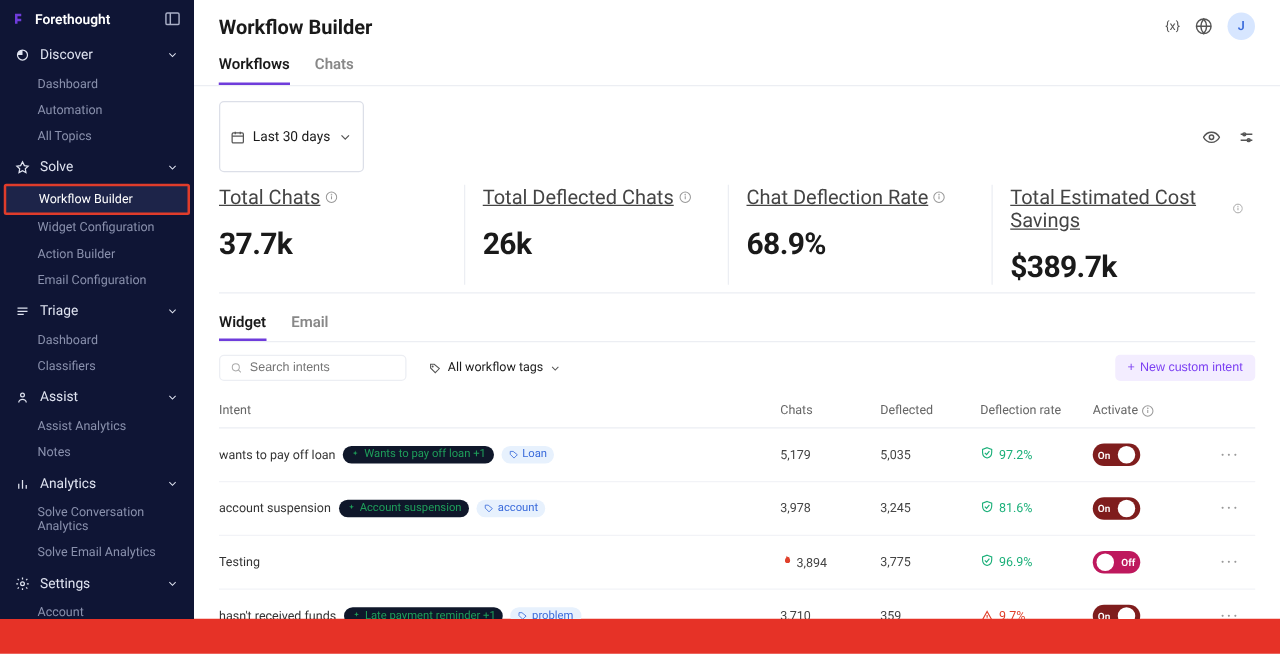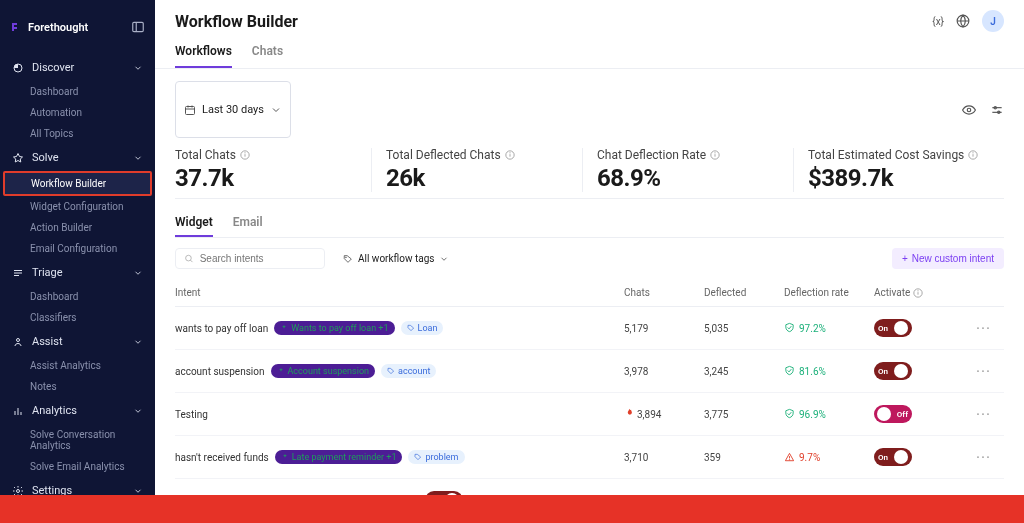--- a/index.html
+++ b/index.html
@@ -2,21 +2,21 @@
 <html><head>
 <meta charset="utf-8">
 <style>
 * { margin: 0; padding: 0; box-sizing: border-box; }
 body { font-family: -apple-system, BlinkMacSystemFont, "Segoe UI", Roboto, sans-serif; font-size: 12px; color: #1a1a1a; background: #fff; width: 1024px; height: 523px; overflow: hidden; position: relative; }
 
 .app { display: flex; height: 495px; }
 
 
 .sidebar { width: 155px; background: #0f1535; color: #aab0c7; display: flex; flex-direction: column; overflow-y: auto; }
-.sidebar-header { display: flex; align-items: center; justify-content: space-between; padding: 20px 10px; }
+.sidebar-header { display: flex; align-items: center; justify-content: space-between; padding: 8px 10px; }
 .logo { display: flex; align-items: center; gap: 6px; color: #fff; font-weight: 600; font-size: 11px; }
 .logo-icon { width: 12px; height: 12px; }
 .collapse-icon { width: 14px; height: 14px; cursor: pointer; }
 .nav { flex: 1; }
 .nav-group-header { display: flex; align-items: center; justify-content: space-between; padding: 7px 12px; cursor: pointer; color: #dfe3f0; font-size: 11px; }
 .nav-group-header .left { display: flex; align-items: center; gap: 8px; }
 .nav-group-header svg.grp { width: 12px; height: 12px; }
 .nav-group-header svg.chev { width: 10px; height: 10px; }
 .nav-item { padding: 5px 12px 5px 30px; font-size: 10px; color: #8a91ad; cursor: pointer; }
 .nav-item.active { background: #1d2449; color: #fff; border: 2px solid #e03c2b; margin: 0 3px; border-radius: 2px; padding-left: 26px; }
@@ -38,21 +38,21 @@
 .date-row { display: flex; justify-content: space-between; align-items: center; margin-bottom: 10px; }
 .date-picker { display: flex; align-items: center; gap: 6px; border: 1px solid #dcdfe8; border-radius: 4px; padding: 21px 8px; font-size: 11px; cursor: pointer; }
 .date-picker svg { width: 12px; height: 12px; }
 .eye-row { display: flex; gap: 14px; color: #555; }
 .eye-row svg { width: 14px; height: 14px; cursor: pointer; }
 
 .metrics { display: flex; border-bottom: 1px solid #eceef3; padding-bottom: 6px; margin-bottom: 10px; }
 .metric { flex: 1; padding-right: 10px; border-right: 1px solid #eceef3; padding-left: 14px; }
 .metric:first-child { padding-left: 0; }
 .metric:last-child { border-right: none; }
-.metric-label { font-size: 12px; color: #444; display: flex; align-items: center; gap: 4px; margin-bottom: 2px; }
+.metric-label { font-size: 16px; color: #444; display: flex; align-items: center; gap: 4px; margin-bottom: 14px; text-decoration: underline; }
 .metric-label svg { width: 10px; height: 10px; color: #999; }
 .metric-value { font-size: 24px; font-weight: 700; letter-spacing: -0.5px; }
 
 .tabs-secondary { display: flex; gap: 20px; border-bottom: 1px solid #eceef3; margin-bottom: 10px; }
 .stab { padding: 6px 0; font-size: 12px; color: #888; cursor: pointer; font-weight: 600; border-bottom: 2px solid transparent; }
 .stab.active { color: #1a1a1a; border-bottom-color: #6f3cdb; }
 
 .filters-row { display: flex; justify-content: space-between; align-items: center; margin-bottom: 10px; }
 .filters-left { display: flex; gap: 12px; align-items: center; }
 .search-box { display: flex; align-items: center; gap: 6px; border: 1px solid #eceef3; border-radius: 4px; padding: 4px 8px; width: 150px; }
@@ -68,21 +68,21 @@
 .col-chats { width: 80px; }
 .col-def { width: 80px; }
 .col-rate { width: 90px; }
 .col-act { width: 90px; display: flex; align-items: center; gap: 3px; }
 .col-more { width: 40px; }
 
 .trow { display: flex; align-items: center; padding: 12px 0; border-bottom: 1px solid #f2f3f7; font-size: 10px; }
 .intent-cell { flex: 1.8; display: flex; align-items: center; gap: 6px; flex-wrap: wrap; }
 .intent-name { color: #333; }
 .tag { display: inline-flex; align-items: center; gap: 3px; padding: 2px 6px; border-radius: 10px; font-size: 9px; }
-.tag.green { background: #4c1d95; color: #1e9e5a; }
+.tag.green { background: #0f172a; color: #1e9e5a; }
 .tag.blue { background: #e7f1fd; color: #3a6bdb; }
 .tag svg { width: 8px; height: 8px; }
 
 .num-cell { color: #444; }
 .rate-cell { display: flex; align-items: center; gap: 4px; }
 .rate-cell svg { width: 11px; height: 11px; }
 .rate-green { color: #1cb07a; }
 .rate-red { color: #e0402b; }
 .rate-plain { color: #444; justify-content: flex-end; }
 

